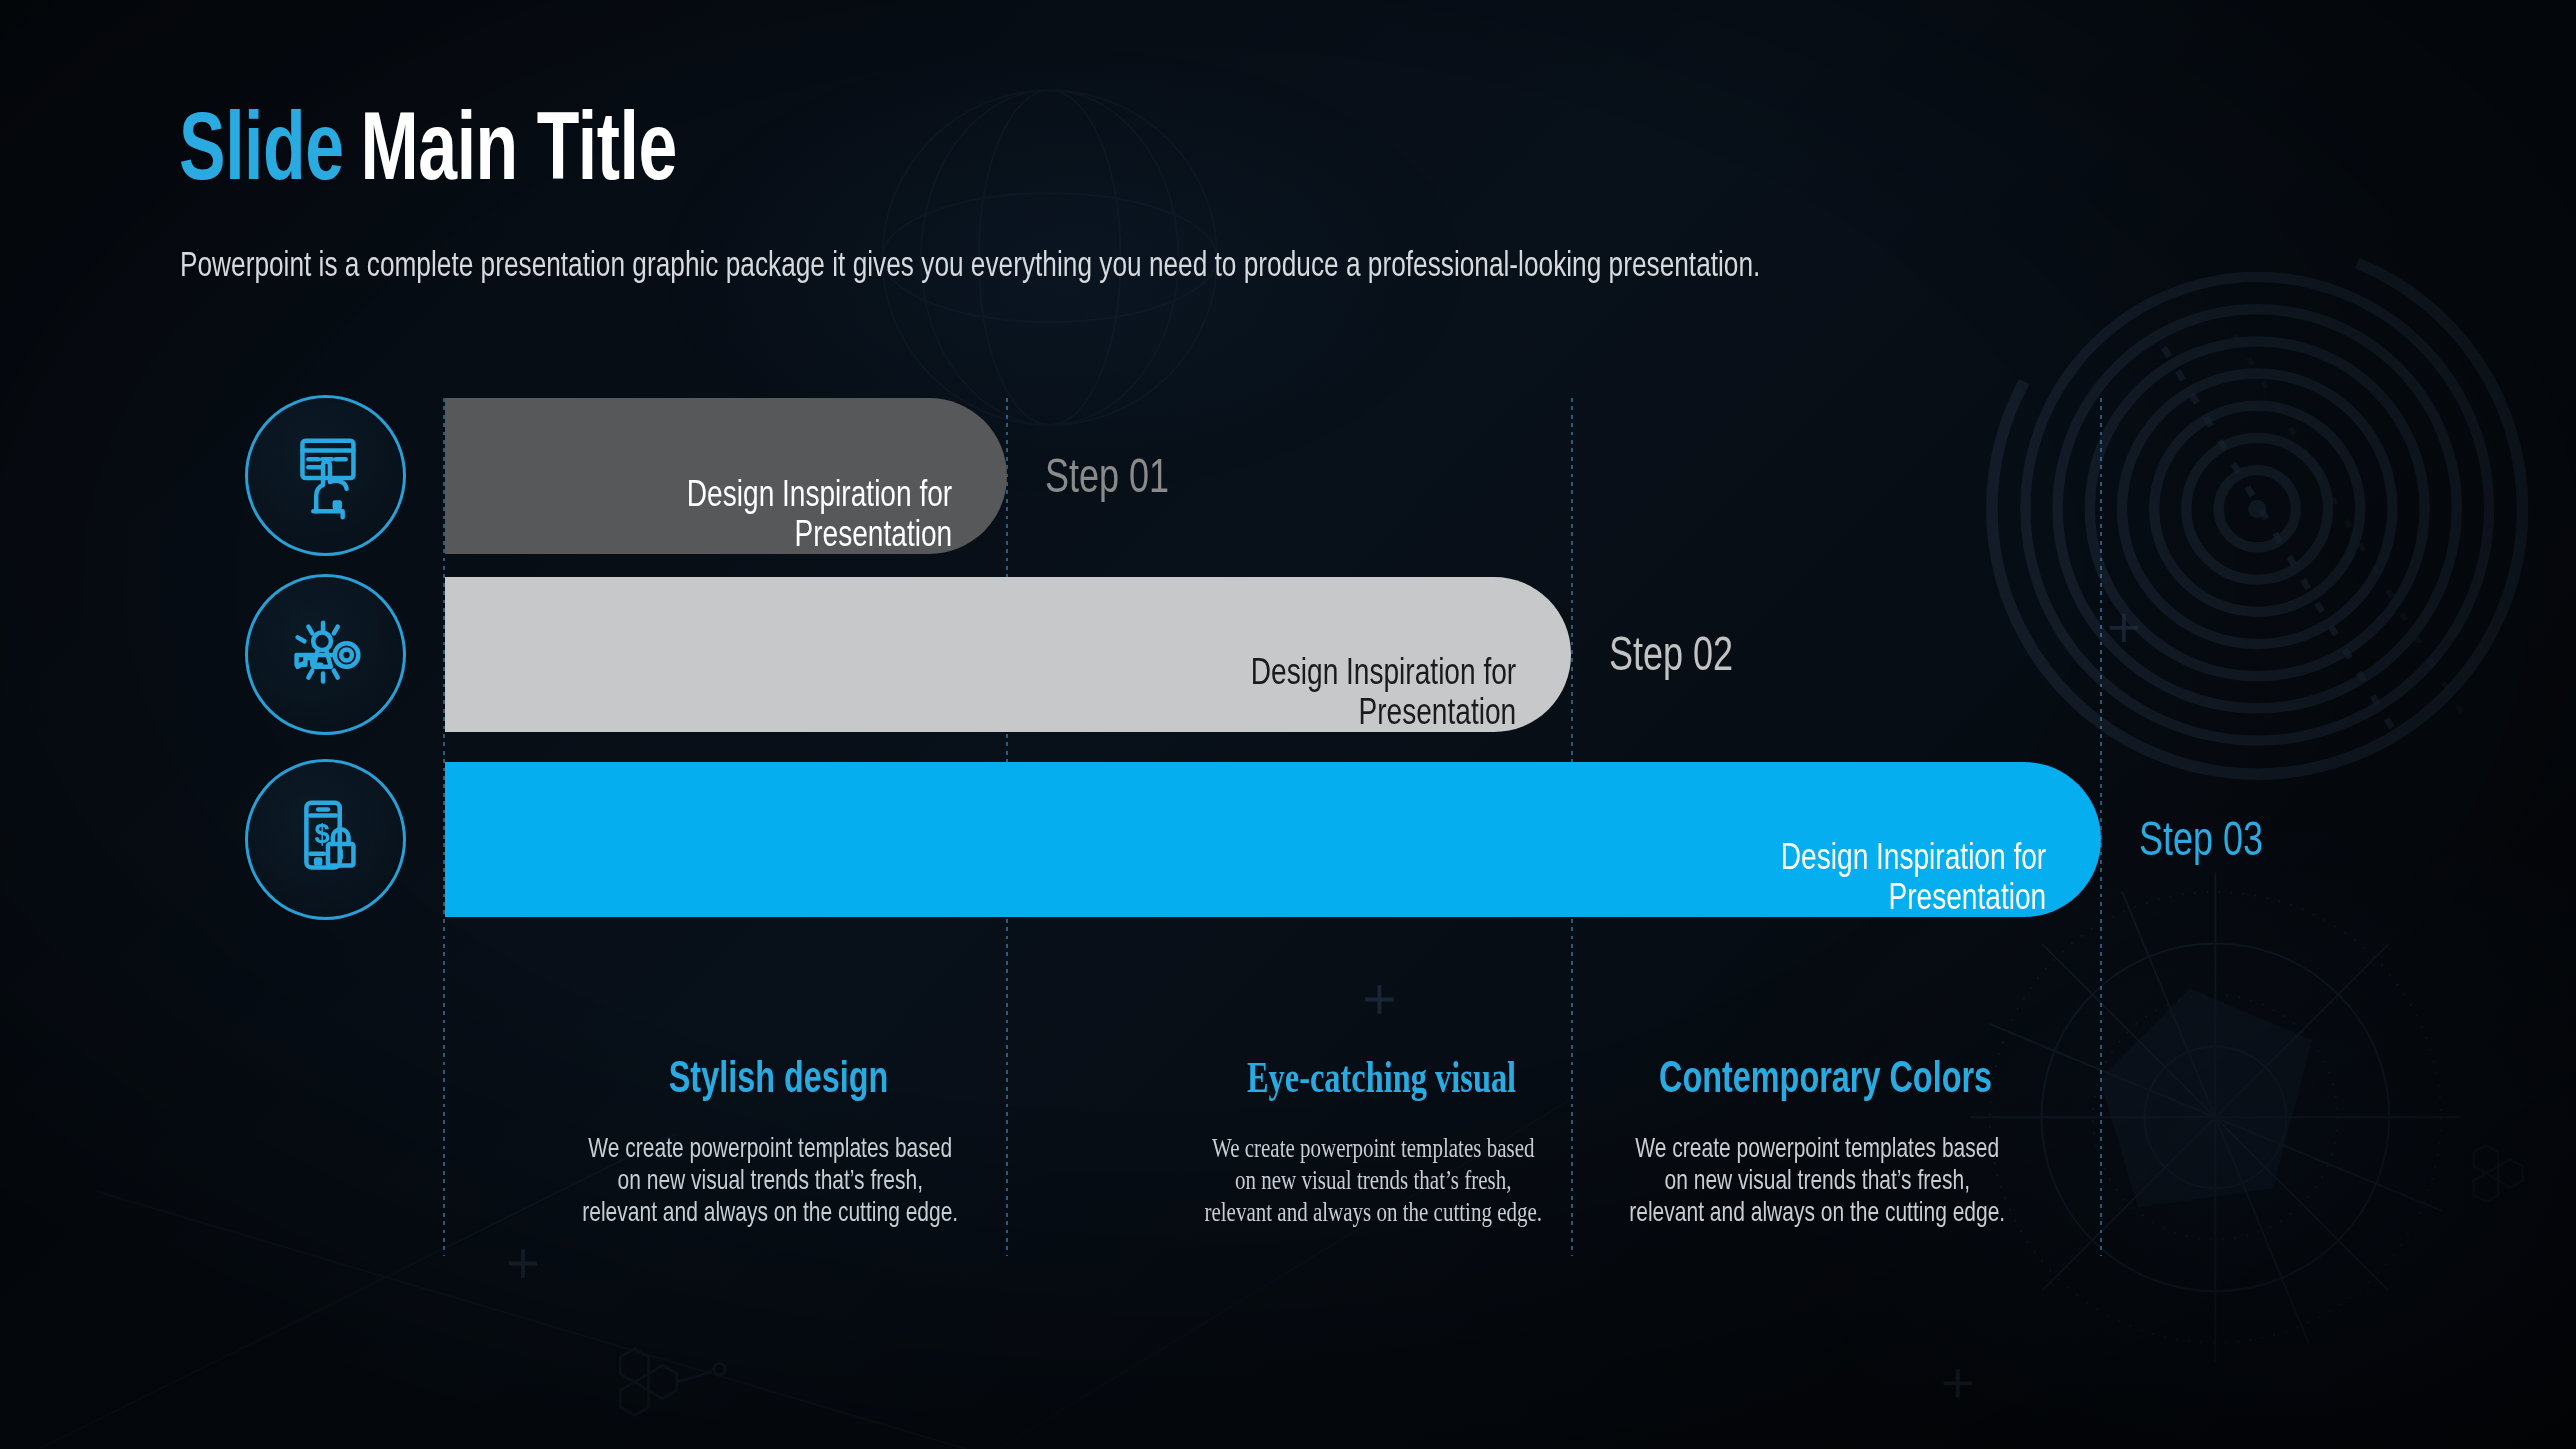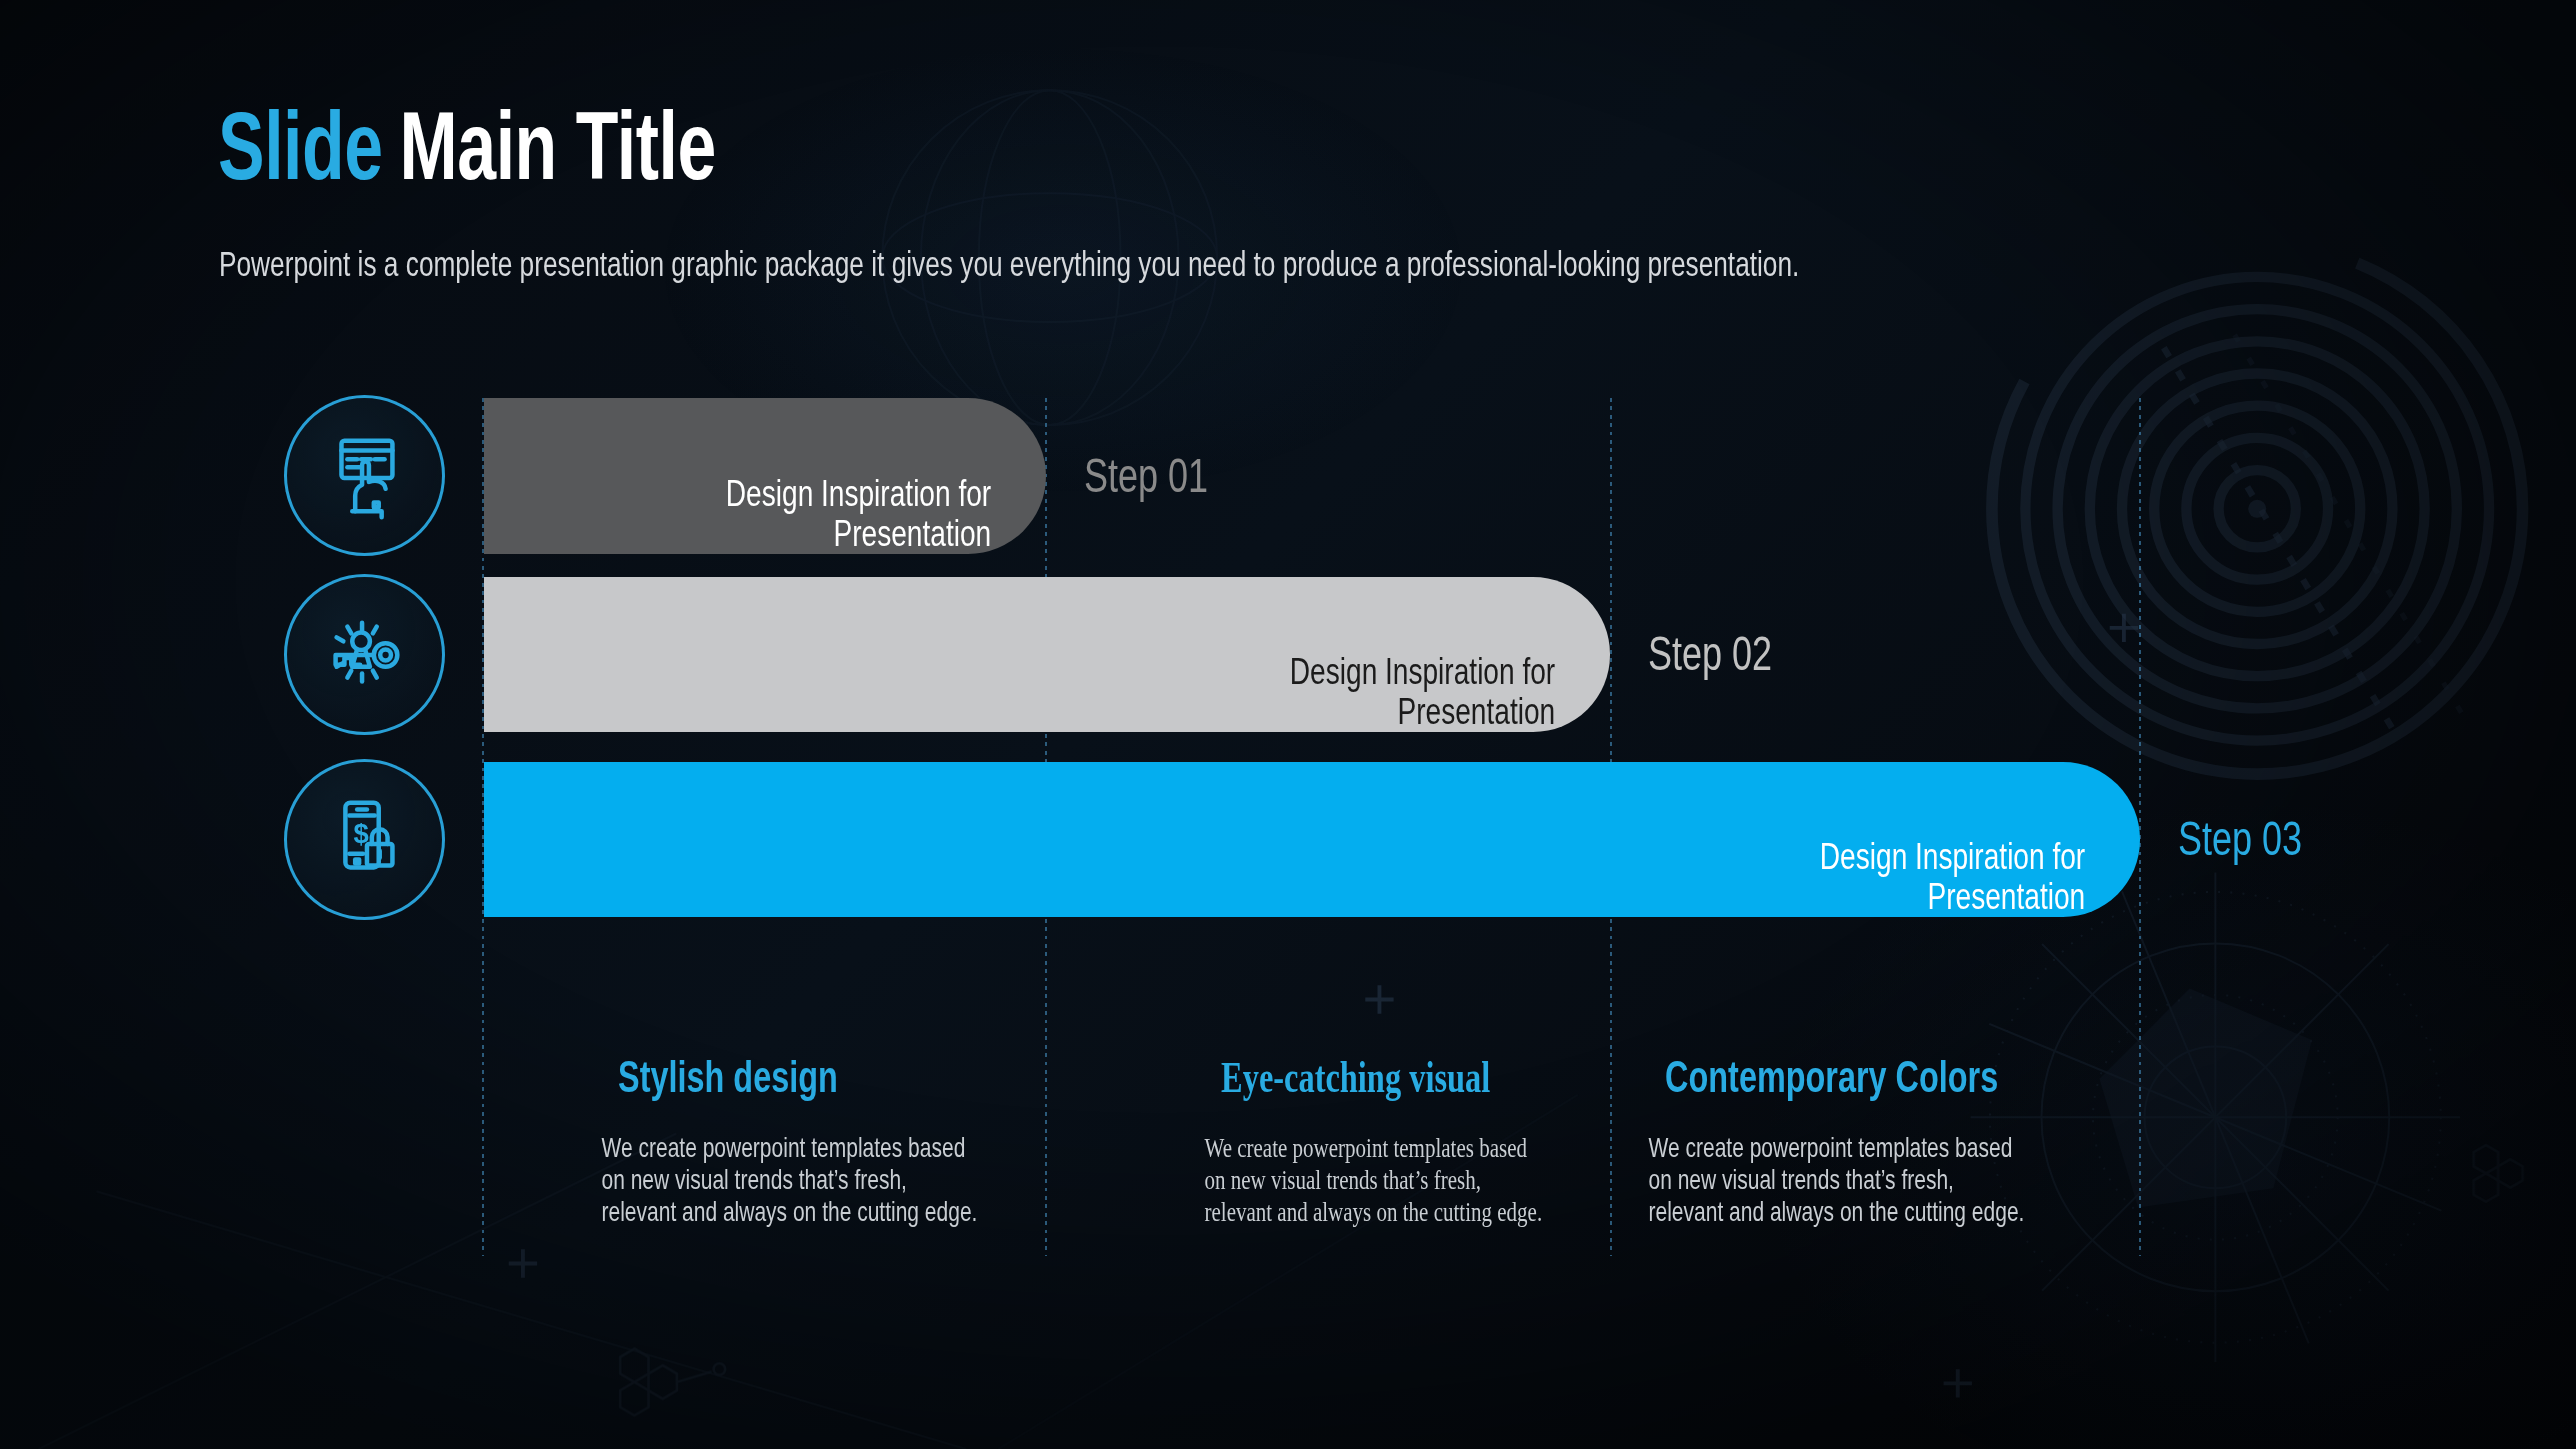--- a/index.html
+++ b/index.html
@@ -8,21 +8,21 @@
     background:linear-gradient(135deg,#060a10 0%,#081019 45%,#05070b 100%);
     font-family:"Liberation Sans","DejaVu Sans",sans-serif;
   }
   .bg-decor{position:absolute;inset:0;z-index:0;}
   .vignette{position:absolute;inset:0;z-index:1;pointer-events:none;
     background:
       radial-gradient(ellipse 580px 322px at 1063px 270px, rgba(40,85,130,0.10), transparent 70%),
       radial-gradient(ellipse 708px 515px at 2254px 1159px, rgba(25,55,90,0.10), transparent 70%),
       radial-gradient(ellipse 1674px 966px at 45% 40%, transparent 55%, rgba(0,0,0,0.5) 100%);
   }
-  .content{position:absolute;inset:0;z-index:2;margin-left:39px;}
+  .content{position:absolute;inset:0;z-index:2;}
 
   
   .title{position:absolute;left:179px;top:90px;margin:0;font-size:97px;line-height:1.15;
     font-weight:600;color:#ffffff;letter-spacing:-0.6px;white-space:nowrap;
     transform:scaleX(0.72);transform-origin:0 50%;}
   .title .accent{color:#29abe2;}
   .title .rest{margin-left:0.24em;}
   .subtitle{position:absolute;left:180px;top:243px;margin:0;font-size:35px;line-height:1.2;
     color:#d6d9dd;font-weight:400;white-space:nowrap;
     transform:scaleX(0.75);transform-origin:0 50%;}
@@ -51,21 +51,21 @@
   .icon-circle{position:absolute;left:245px;width:161px;height:161px;border-radius:50%;
     border:3.2px solid rgba(42,168,224,0.95);box-sizing:border-box;
     background:radial-gradient(circle at 40% 35%, rgba(16,38,54,0.55), rgba(8,18,28,0.30));
     display:flex;align-items:center;justify-content:center;}
   .ic1{top:395px;} .ic2{top:574px;} .ic3{top:759px;}
   .icon-circle svg{width:98px;height:98px;stroke:#2aa9e0;stroke-width:4.6;fill:none;
     stroke-linecap:round;stroke-linejoin:round;}
   .icon-circle svg text{stroke:none;fill:#2aa9e0;font-family:"Liberation Sans",sans-serif;font-weight:bold;}
 
   
-  .feature{position:absolute;top:1050px;width:554px;text-align:left;}
+  .feature{position:absolute;top:1050px;width:554px;text-align:center;}
   .f1{left:424px;} .f2{left:1027px;font-family:Liberation Serif, serif;} .f3{left:1471px;}
   .feature h3{margin:0;font-size:45px;line-height:54px;font-weight:600;color:#29abe2;white-space:nowrap;
     transform:scaleX(0.72);transform-origin:100% 50%;}
   .feature p{margin:28px 0 0 0;font-size:28px;line-height:32px;color:#c9ced3;font-weight:400;
     white-space:pre-line;transform:scaleX(0.75);transform-origin:100% 0;}
 </style>
 </head>
 <body>
 
 <div class="slide">

